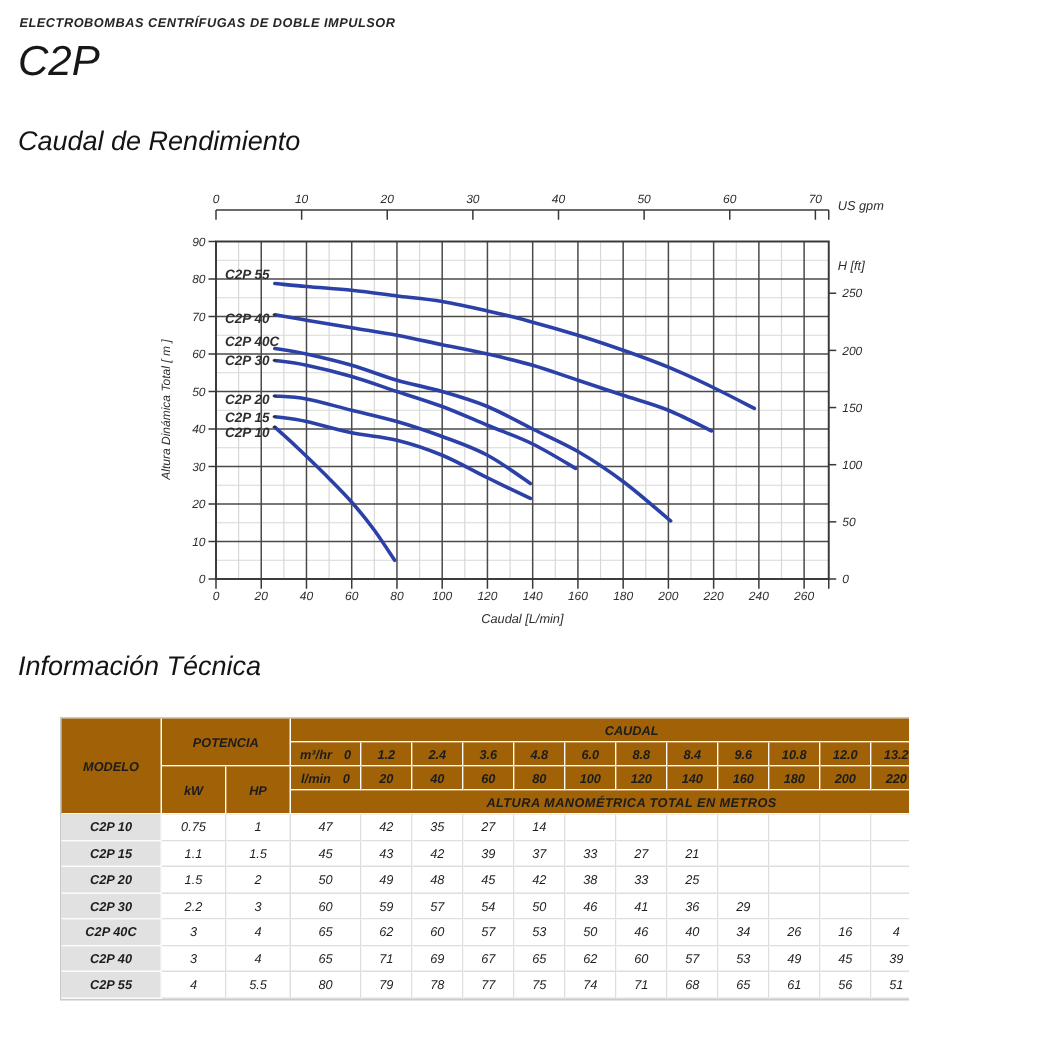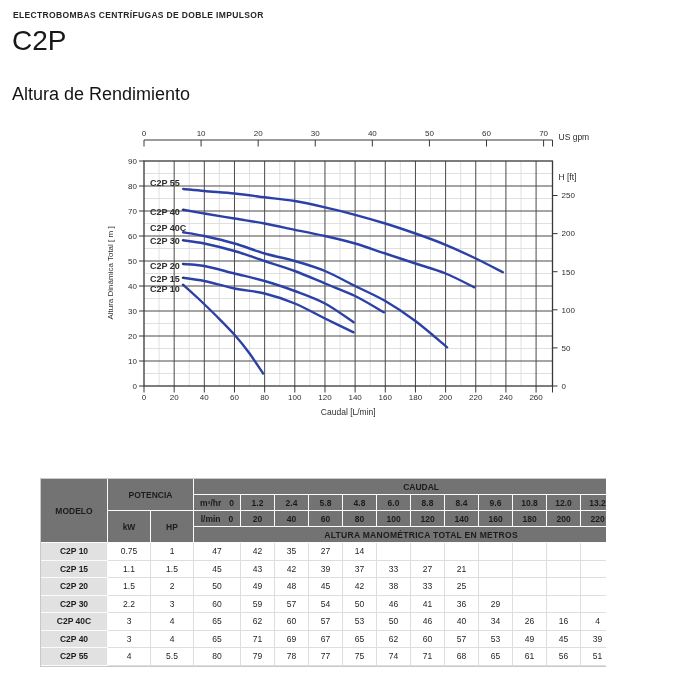--- a/index.html
+++ b/index.html
@@ -1,48 +1,48 @@
 <!DOCTYPE html>
 <html><head>
 <meta charset="utf-8">
 <style>
   html,body{margin:0;padding:0;background:#fff;}
   #page{position:relative;width:606px;height:700px;background:#fff;overflow:hidden;
-        font-family:"Liberation Sans",sans-serif;color:#1a1a1a;}
+        font-family:"Liberation Sans",sans-serif;color:#1a1a1a;font-style:italic;}
   .kicker{position:absolute;left:13px;top:10px;font-size:8.5px;font-weight:bold;
           letter-spacing:.35px;color:#262626;}
   .product{position:absolute;left:12px;top:25px;font-size:28px;font-weight:500;color:#171717;}
   .sec{position:absolute;left:12px;font-size:18px;font-weight:400;color:#141414;}
   .sec1{top:84px;}
   .sec2{top:434px;}
   #chart{position:absolute;left:0;top:0;width:700px;height:430px;}
   #chart text{font-family:"Liberation Sans",sans-serif;fill:#2e2e2e;}
   table.tech{position:absolute;left:40px;top:478px;width:608px;border-collapse:separate;
              border-spacing:0;table-layout:fixed;font-size:8.5px;border:1px solid #c9c9c9;}
   table.tech th,table.tech td{padding:0;text-align:center;vertical-align:middle;overflow:hidden;
              white-space:nowrap;}
   table.tech thead th{height:15px;}
   table.tech tbody td{height:16.5px;}
-  .hd{background:#737373;border-right:1px solid #fbfbfb;border-bottom:1px solid #fbfbfb;
+  .hd{background:#a16207;border-right:1px solid #fbfbfb;border-bottom:1px solid #fbfbfb;
       font-weight:bold;color:#1c1c1c;}
   td.v{background:#fff;border-right:1px solid #dedede;border-bottom:1px solid #dedede;
        color:#1f1f1f;font-weight:400;}
   td.model{background:#e1e1e1;border-right:1px solid #fbfbfb;border-bottom:1px solid #fbfbfb;
        font-weight:bold;color:#1c1c1c;text-align:left;padding-left:9px;}
   th.unit-cell{text-align:left;padding-left:4px;}
   th.unit-cell .uv{margin-left:8px;}
   th.altura{letter-spacing:.3px;margin-top:21px;}
 </style>
 </head>
 <body>
 
 <div id="page">
   <div class="kicker">ELECTROBOMBAS CENTRÍFUGAS DE DOBLE IMPULSOR</div>
   <div class="product">C2P</div>
-  <div class="sec sec1">Altura de Rendimiento</div>
+  <div class="sec sec1">Caudal de Rendimiento</div>
 
   <svg id="chart" viewBox="0 0 700 430" xmlns="http://www.w3.org/2000/svg">
       <g>
         <line x1="159.08" y1="161" x2="159.08" y2="386" stroke="#d8d8d8" stroke-width="0.8"></line>
         <line x1="189.24" y1="161" x2="189.24" y2="386" stroke="#d8d8d8" stroke-width="0.8"></line>
         <line x1="219.4" y1="161" x2="219.4" y2="386" stroke="#d8d8d8" stroke-width="0.8"></line>
         <line x1="249.56" y1="161" x2="249.56" y2="386" stroke="#d8d8d8" stroke-width="0.8"></line>
         <line x1="279.72" y1="161" x2="279.72" y2="386" stroke="#d8d8d8" stroke-width="0.8"></line>
         <line x1="309.88" y1="161" x2="309.88" y2="386" stroke="#d8d8d8" stroke-width="0.8"></line>
         <line x1="340.03999999999996" y1="161" x2="340.03999999999996" y2="386" stroke="#d8d8d8" stroke-width="0.8"></line>
@@ -193,20 +193,21 @@
         <line x1="181.8" y1="264" x2="184.208" y2="264" stroke="#2b2b2b" stroke-width="1"></line>
         <path d="M183.2 277.8 C186.7 278.3 195.8 279.2 204.3 281.0 C212.9 282.8 224.4 286.4 234.5 288.5 C244.5 290.6 254.6 291.0 264.6 293.5 C274.7 296.0 284.7 299.3 294.8 303.5 C304.9 307.7 315.2 313.7 325.0 318.5 C334.8 323.3 348.8 330.0 353.6 332.3" fill="none" stroke="#2c41a7" stroke-width="2.4" stroke-linecap="round"></path>
         <text x="150" y="281.5" font-size="9" text-anchor="start" font-weight="bold" fill="#141414">C2P 15</text>
         <line x1="181.8" y1="277.75" x2="184.208" y2="277.75" stroke="#2b2b2b" stroke-width="1"></line>
         <path d="M183.2 284.8 C185.7 287.0 192.8 293.3 198.3 298.5 C203.8 303.7 210.4 310.0 216.4 316.0 C222.4 322.0 229.0 328.5 234.5 334.8 C240.0 341.0 244.8 347.0 249.6 353.5 C254.3 360.0 260.9 370.2 263.1 373.5" fill="none" stroke="#2c41a7" stroke-width="2.4" stroke-linecap="round"></path>
         <text x="150" y="291.5" font-size="9" text-anchor="start" font-weight="bold" fill="#141414">C2P 10</text>
         <line x1="181.8" y1="284.75" x2="184.208" y2="284.75" stroke="#2b2b2b" stroke-width="1"></line>
       </g>
     </svg>
 
+  <div class="sec sec2">Información Técnica</div>
 
   <table class="tech" id="tech-table">
     <colgroup id="cols">
         <col style="width: 67px;">
         <col style="width: 43px;">
         <col style="width: 43px;">
         <col style="width: 47px;">
         <col style="width: 34px;">
         <col style="width: 34px;">
         <col style="width: 34px;">
@@ -223,21 +224,21 @@
     <thead>
       <tr>
         <th rowspan="4" class="hd">MODELO</th>
         <th rowspan="2" colspan="2" class="hd">POTENCIA</th>
         <th colspan="13" class="hd">CAUDAL</th>
       </tr>
       <tr id="row-m3hr">
         <th class="hd unit-cell"><span>m³/hr</span><span class="uv" id="m3hr-first">0</span></th>
       <th class="hd">1.2</th>
           <th class="hd">2.4</th>
-          <th class="hd">5.8</th>
+          <th class="hd">3.6</th>
           <th class="hd">4.8</th>
           <th class="hd">6.0</th>
           <th class="hd">8.8</th>
           <th class="hd">8.4</th>
           <th class="hd">9.6</th>
           <th class="hd">10.8</th>
           <th class="hd">12.0</th>
           <th class="hd">13.2</th>
           <th class="hd">14.4</th>
         </tr>

